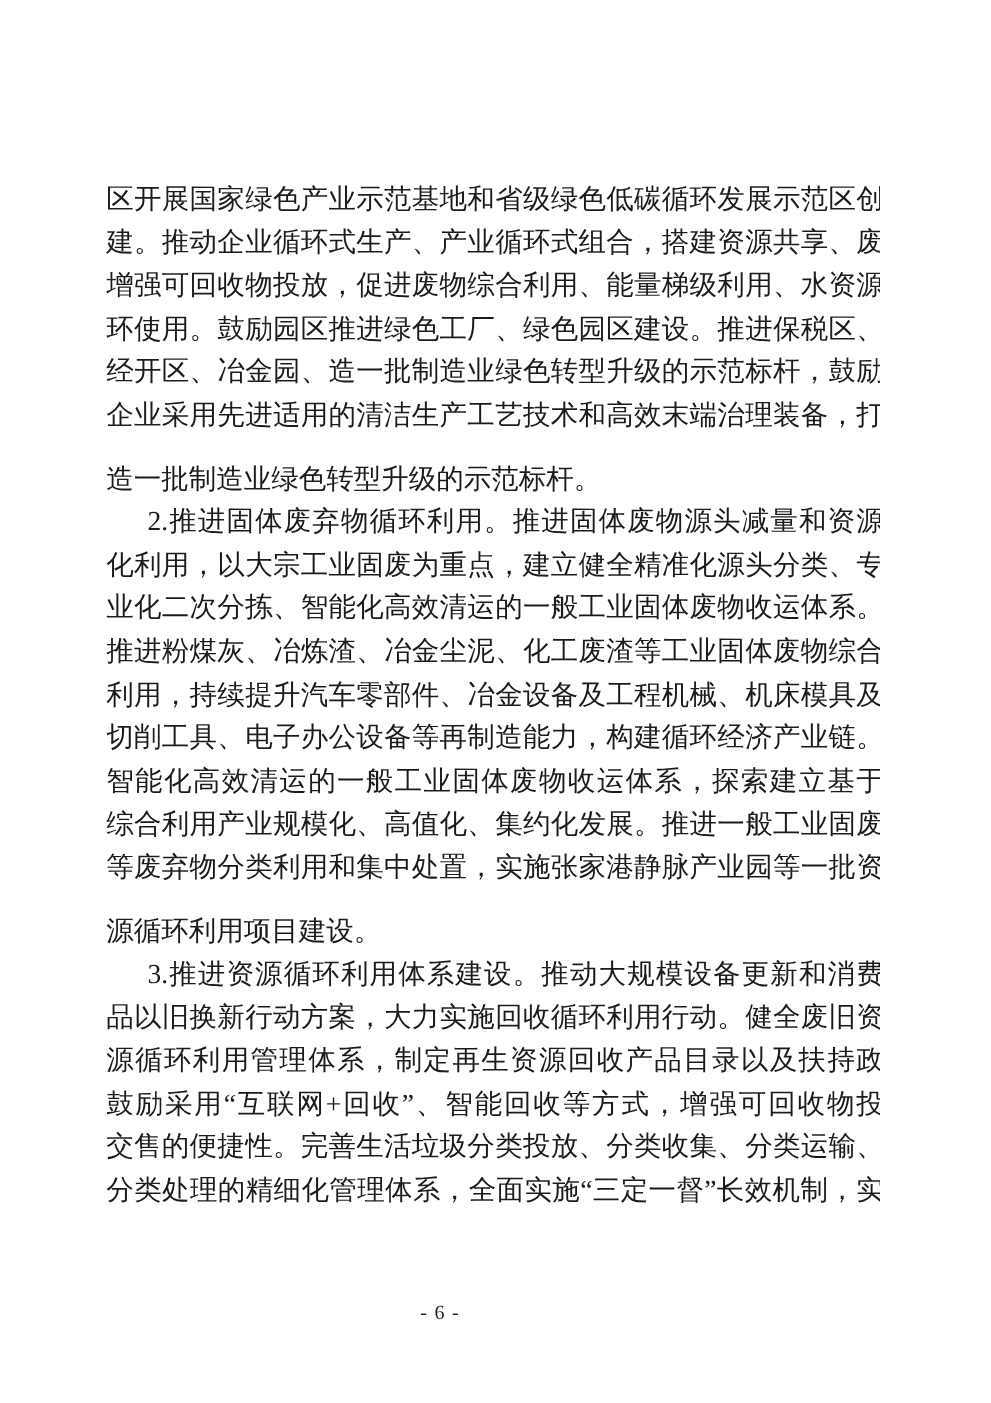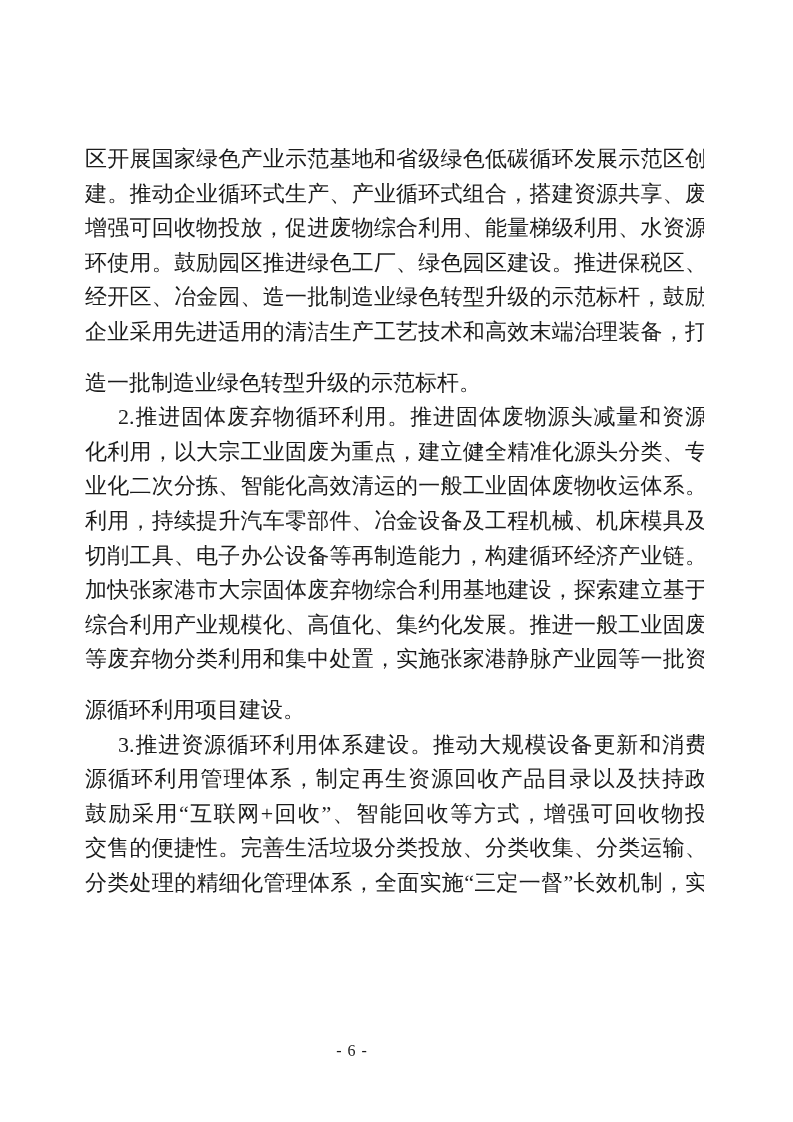--- a/index.html
+++ b/index.html
@@ -69,30 +69,32 @@
       <div class="line">环使用。鼓励园区推进绿色工厂、绿色园区建设。推进保税区、</div>
       <div class="line">经开区、冶金园、造一批制造业绿色转型升级的示范标杆，鼓励</div>
       <div class="line">企业采用先进适用的清洁生产工艺技术和高效末端治理装备，打</div>
       <div class="line end">造一批制造业绿色转型升级的示范标杆。</div>
     </div>
 
     <div class="paragraph">
       <div class="line indent">2.推进固体废弃物循环利用。推进固体废物源头减量和资源</div>
       <div class="line">化利用，以大宗工业固废为重点，建立健全精准化源头分类、专</div>
       <div class="line">业化二次分拣、智能化高效清运的一般工业固体废物收运体系。</div>
+      <div class="line">推进粉煤灰、冶炼渣、冶金尘泥、化工废渣等工业固体废物综合</div>
       <div class="line">利用，持续提升汽车零部件、冶金设备及工程机械、机床模具及</div>
       <div class="line">切削工具、电子办公设备等再制造能力，构建循环经济产业链。</div>
-      <div class="line">加快张家港市大宗固体废弃物综合利用基地建设，探索建立基于</div>
+      <div class="line">智能化高效清运的一般工业固体废物收运体系，探索建立基于</div>
       <div class="line">综合利用产业规模化、高值化、集约化发展。推进一般工业固废</div>
       <div class="line">等废弃物分类利用和集中处置，实施张家港静脉产业园等一批资</div>
       <div class="line end">源循环利用项目建设。</div>
     </div>
 
     <div class="paragraph">
       <div class="line indent">3.推进资源循环利用体系建设。推动大规模设备更新和消费</div>
+      <div class="line">品以旧换新行动方案，大力实施回收循环利用行动。健全废旧资</div>
       <div class="line">源循环利用管理体系，制定再生资源回收产品目录以及扶持政策，</div>
       <div class="line">鼓励采用“互联网+回收”、智能回收等方式，增强可回收物投放、</div>
       <div class="line">交售的便捷性。完善生活垃圾分类投放、分类收集、分类运输、</div>
       <div class="line">分类处理的精细化管理体系，全面实施“三定一督”长效机制，实</div>
     </div>
 
   </div>
 
   <div class="footer">- 6 -</div>
 

